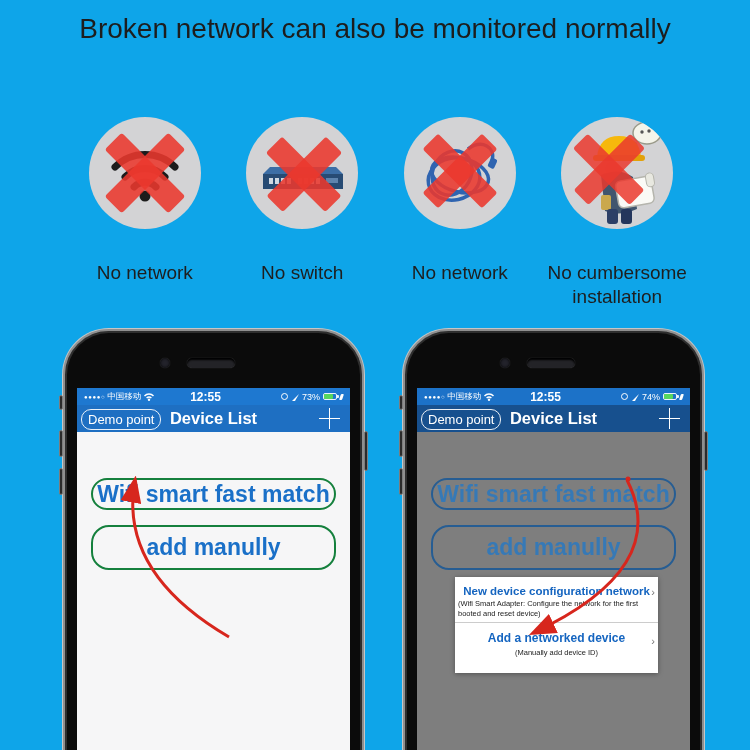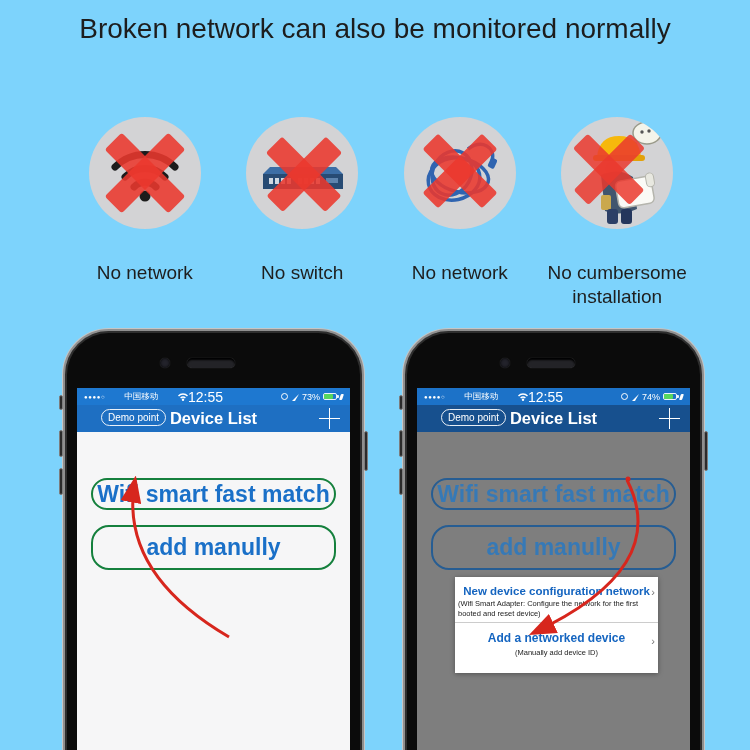--- a/index.html
+++ b/index.html
@@ -1,17 +1,17 @@
 <!DOCTYPE html>
 <html><head>
 <meta charset="utf-8">
 <style>
   * { margin:0; padding:0; box-sizing:border-box; }
   body { font-family:"Liberation Sans", sans-serif; }
-  .canvas { width:750px; height:750px; background:#7dd3fc; position:relative; overflow:hidden; }
+  .canvas { width:750px; height:750px; background:#0ea5e9; position:relative; overflow:hidden; }
 
   
   .title { padding-top:13px; text-align:center; font-size:28px; color:#1d1d1d; }
   .subtitle { margin:18px 0 0 88px; width:600px; font-size:16px; line-height:21px; color:#2b2b2b; }
 
   
   .features { position:absolute; top:117px; left:66px; width:630px; display:flex; }
   .feature { width:157.5px; display:flex; flex-direction:column; align-items:center; }
   .feature-circle { width:112px; height:112px; border-radius:50%; background:#d3d3d5; overflow:hidden; }
   .feature-circle svg { width:112px; height:112px; display:block; }
@@ -30,34 +30,34 @@
   .nub { position:absolute; width:4px; background:#2b2b2b; border:1px solid #7d7d7d; border-radius:2px; }
   .nub--mute  { left:-6px; top:64px;  height:15px; }
   .nub--vol1  { left:-6px; top:99px;  height:27px; }
   .nub--vol2  { left:-6px; top:137px; height:27px; }
   .nub--power { right:-6px; top:100px; height:40px; }
 
   
   .screen { position:absolute; left:12px; right:12px; top:57px; bottom:0; display:flex; flex-direction:column; overflow:hidden; }
   .statusbar { height:17px; background:#1e78d0; color:#fff; display:flex; align-items:center; padding:0 7px; font-size:9px; position:relative; flex:0 0 auto; }
   .phone--right .statusbar { background:#1c72c8; }
-  .sb-left { display:flex; align-items:center; gap:19px; position:relative; z-index:1;justify-content:space-between; }
+  .sb-left { display:flex; align-items:center; gap:2px; position:relative; z-index:1;justify-content:space-between; }
   .signal-dots { font-size:6px; letter-spacing:.6px; line-height:1; }
   .carrier { font-size:8.5px; }
-  .sb-time { position:absolute; left:0; right:16px; text-align:center; font-weight:normal; font-size:14px; }
+  .sb-time { position:absolute; left:0; right:16px; text-align:center; font-weight:bold; font-size:12px; }
   .sb-right { margin-left:auto; display:flex; align-items:center; gap:3px; position:relative; z-index:1; }
   .ring-icon { width:7px; height:7px; border:1px solid #fff; border-radius:50%; }
   .bat { width:14px; height:7px; border:1px solid #eaf3fb; border-radius:2px; position:relative; }
   .bat i { display:block; height:100%; width:72%; background:#57d75e; border-radius:1px; }
   .bat::after { content:''; position:absolute; right:-3px; top:1px; width:2px; height:3px; background:#eaf3fb; border-radius:0 1px 1px 0; }
   .bolt { width:3px; height:6px; background:#fff; transform:skewX(-18deg); border-radius:1px; }
 
   .navbar { height:27px; background:#1e6fc2; position:relative; display:flex; align-items:center; justify-content:center; flex:0 0 auto; }
   .phone--right .navbar { background:#17508e; }
-  .nav-badge { position:absolute; left:24px; top:4px; border:1px solid rgba(255,255,255,.9); border-radius:10px; padding:2px 6px; font-size:10px; color:#fff; }
+  .nav-badge { position:absolute; left:4px; top:4px; border:1px solid rgba(255,255,255,.9); border-radius:10px; padding:2px 6px; font-size:13px; color:#fff; }
   .nav-title { font-size:16.5px; font-weight:bold; color:#fff; }
   .add-icon { position:absolute; right:10px; top:3px; width:21px; height:21px; }
   .add-icon::before, .add-icon::after { content:''; position:absolute; background:#fff; }
   .add-icon::before { left:50%; top:0; width:1.6px; height:100%; margin-left:-0.8px; }
   .add-icon::after  { top:50%; left:0; height:1.6px; width:100%; margin-top:-0.8px; }
 
   .content { flex:1 1 auto; background:#f6f6f7; position:relative; }
   .phone--right .content { background:#7e7e7e; }
 
   .pill-btn { width:245px; height:32px; margin:46px auto 0; border:2px solid #15803d; border-radius:18px;

